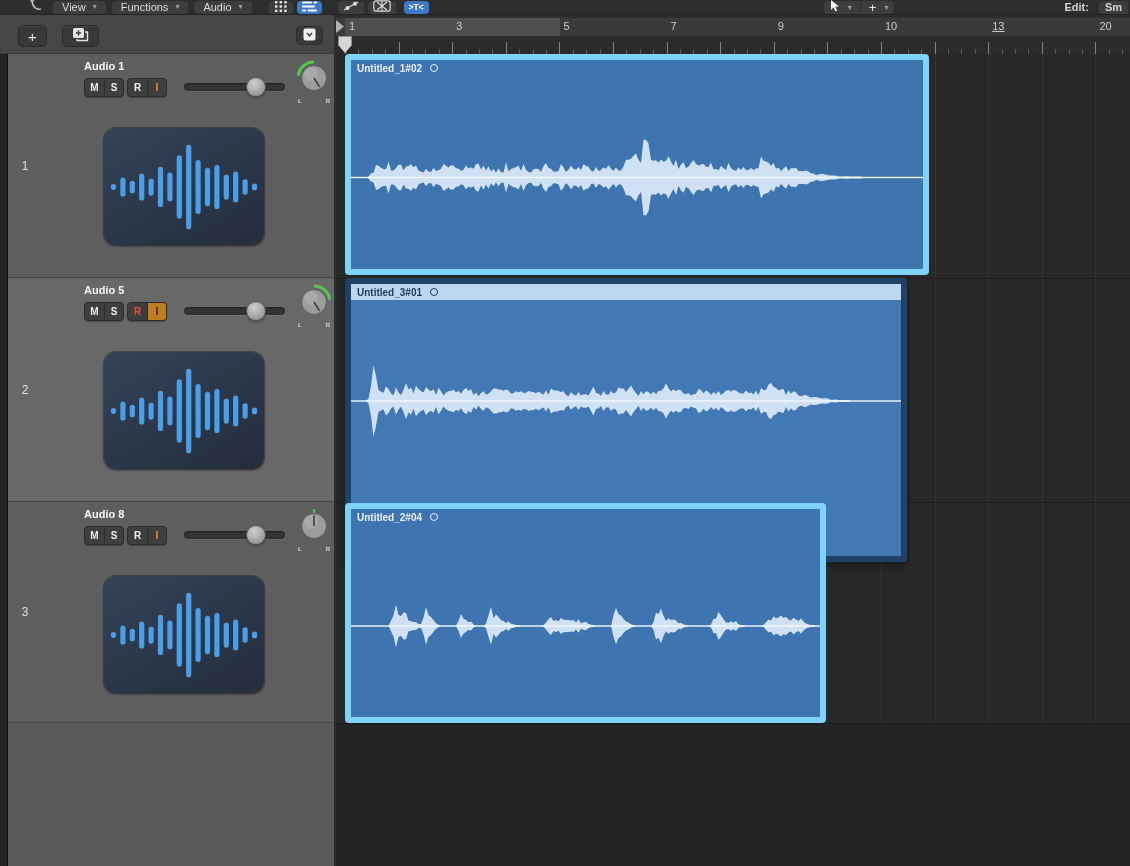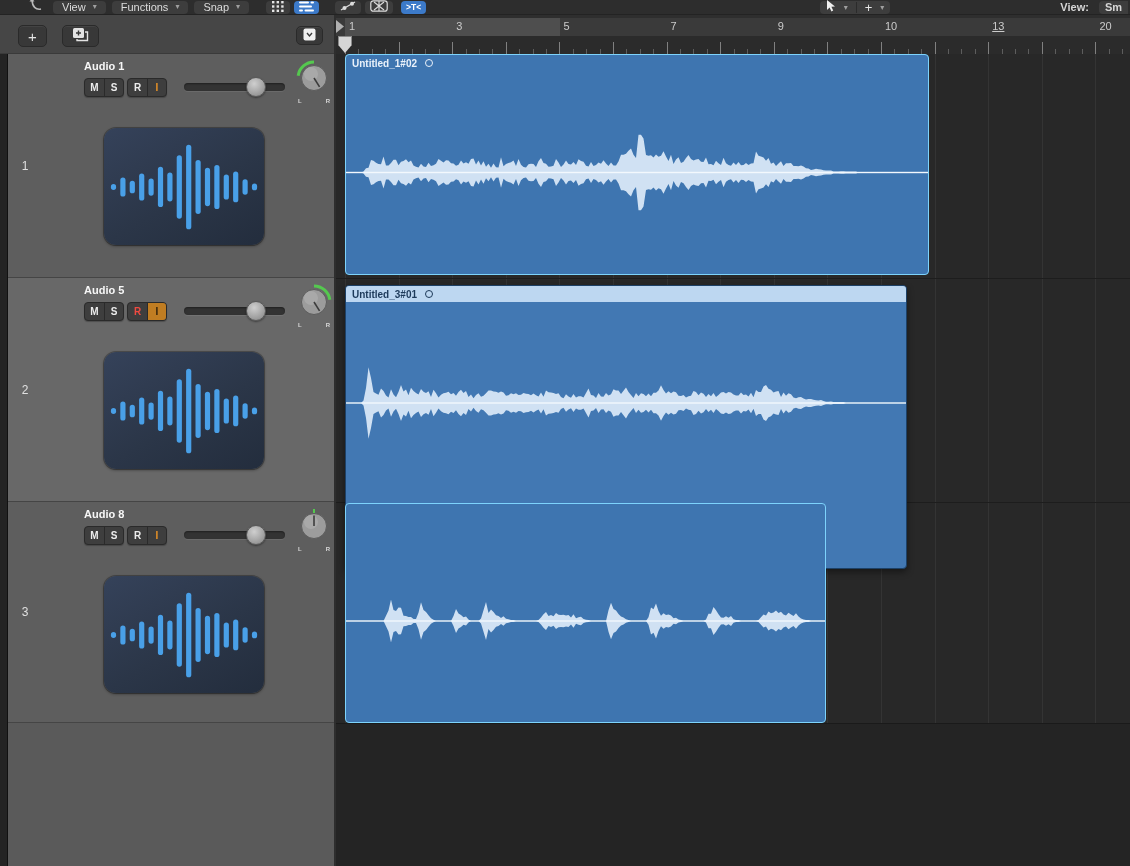--- a/index.html
+++ b/index.html
@@ -84,21 +84,21 @@
     display:flex; align-items:center; justify-content:center; }
   .headerfill { position:absolute; left:8px; top:669px; width:326px; height:143px; background:#5a5a5a; }
 
   
   .lanes { position:absolute; left:336px; top:54px; width:794px; height:812px; background:#282828; }
   .gridline { position:absolute; top:0; width:1px; height:669px; background:#343434; }
   .rowsep { position:absolute; left:0; width:794px; height:1px; background:#1d1d1d; }
   .belowarea { position:absolute; left:0; top:669px; width:794px; height:143px; background:#242424;
     border-top:1px solid #1a1a1a; }
 
-  .region { position:absolute; background:#3e75b0; border:1px solid #7dd3fc; border-radius:4px;
+  .region { position:absolute; background:#3e75b0; border:6px solid #7dd3fc; border-radius:4px;
     overflow:hidden; z-index:5; }
   .region .rheader { position:absolute; left:0; top:0; right:0; height:16px; display:flex;
     align-items:center; gap:8px; padding-left:6px; font-size:10px; font-weight:bold; color:#e9f1fa; }
   .region.selected { background:#4278b3; border-color:#1d4167; box-shadow:0 3px 7px rgba(0,0,0,0.45); }
   .region.selected .rheader { background:#bdd7f1; color:#1d3a5a; }
   .loopcircle { width:8px; height:8px; border-radius:50%; border:1.3px solid currentColor; }
   .wave { position:absolute; left:0; top:16px; }
 </style>
 </head>
 <body>
@@ -112,21 +112,21 @@
   </span>
   <div class="mbtn">
     <span>View</span>
     <span class="chev">▾</span>
   </div>
   <div class="mbtn">
     <span>Functions</span>
     <span class="chev">▾</span>
   </div>
   <div class="mbtn">
-    <span>Snap</span>
+    <span>Audio</span>
     <span class="chev">▾</span>
   </div>
 
   <div class="ibtn" style="margin-left:14px">
     <span>
       <svg width="12" height="11" viewBox="0 0 12 11">
           <g fill="#e6e6e6">
             <rect x="0" y="0" width="2.4" height="2.4"></rect>
             <rect x="4.6" y="0" width="2.4" height="2.4"></rect>
             <rect x="9.2" y="0" width="2.4" height="2.4"></rect>
@@ -182,21 +182,21 @@
           <path d="M1 0 L1 10 L3.6 7.6 L5.4 11.4 L7.2 10.5 L5.4 6.8 L9 6.6 Z" fill="#f0f0f0"></path>
         </svg>
     </span>
     <span class="chev">▾</span>
     <span class="sep"></span>
     <span class="cross">+</span>
     <span class="chev">▾</span>
   </div>
 
   <div class="snapgroup">
-    <span class="snaplabel">View:</span>
+    <span class="snaplabel">Edit:</span>
     <span class="snapvalue">Sm</span>
   </div>
 </div>
 
 <div class="htoolbar">
   <div class="tbtn plusbtn">
     <span>+</span>
   </div>
   <div class="tbtn dupbtn">
     <span>
@@ -472,29 +472,33 @@
   <div class="region" style="left: 9px; top: 0px; width: 584px; height: 221px;">
     <svg class="wave" width="582" height="203">
         <polygon points="0.0,101.5 2.5,101.5 5.0,101.5 7.5,101.5 10.0,101.5 12.5,101.5 15.0,101.5 17.5,100.5 20.0,97.2 22.5,96.7 25.0,88.9 27.5,89.8 30.0,91.7 32.5,92.9 35.0,93.3 37.5,85.4 40.0,94.6 42.5,94.5 45.0,91.9 47.5,88.7 50.0,88.7 52.5,94.2 55.0,90.7 57.5,89.9 60.0,88.3 62.5,91.3 65.0,89.6 67.5,94.5 70.0,95.7 72.5,96.4 75.0,92.8 77.5,95.6 80.0,95.9 82.5,91.7 85.0,94.9 87.5,94.3 90.0,92.8 92.5,88.0 95.0,89.8 97.5,91.4 100.0,89.3 102.5,89.6 105.0,92.2 107.5,92.5 110.0,94.7 112.5,93.8 115.0,89.5 117.5,92.5 120.0,91.3 122.5,92.7 125.0,87.9 127.5,87.4 130.0,93.4 132.5,89.6 135.0,94.4 137.5,90.3 140.0,95.7 142.5,92.8 145.0,96.7 147.5,92.6 150.0,96.3 152.5,96.5 155.0,86.3 157.5,95.3 160.0,92.9 162.5,91.9 165.0,91.2 167.5,89.6 170.0,95.0 172.5,88.0 175.0,93.7 177.5,95.9 180.0,96.4 182.5,93.3 185.0,92.8 187.5,92.9 190.0,96.1 192.5,90.2 195.0,87.1 197.5,92.1 200.0,92.8 202.5,95.7 205.0,95.4 207.5,94.7 210.0,88.0 212.5,91.4 215.0,96.0 217.5,93.5 220.0,89.5 222.5,92.9 225.0,93.6 227.5,90.9 230.0,94.0 232.5,88.2 235.0,89.9 237.5,90.8 240.0,94.8 242.5,95.4 245.0,91.0 247.5,95.1 250.0,93.9 252.5,91.6 255.0,92.8 257.5,89.2 260.0,92.4 262.5,94.9 265.0,91.5 267.5,94.5 270.0,94.6 272.5,90.6 275.0,83.8 277.5,83.7 280.0,82.8 282.5,79.7 285.0,77.6 287.5,83.7 290.0,87.1 292.5,63.7 295.0,63.7 297.5,67.6 300.0,83.9 302.5,84.8 305.0,84.3 307.5,86.4 310.0,83.6 312.5,85.7 315.0,84.7 317.5,80.3 320.0,85.5 322.5,90.0 325.0,83.7 327.5,93.1 330.0,88.6 332.5,86.3 335.0,91.9 337.5,90.8 340.0,87.1 342.5,84.0 345.0,88.1 347.5,89.6 350.0,88.6 352.5,87.9 355.0,90.8 357.5,91.1 360.0,86.6 362.5,93.3 365.0,92.9 367.5,94.2 370.0,89.8 372.5,92.3 375.0,93.9 377.5,86.7 380.0,92.3 382.5,94.1 385.0,94.8 387.5,91.5 390.0,94.1 392.5,91.0 395.0,94.2 397.5,93.9 400.0,92.0 402.5,94.1 405.0,92.5 407.5,92.2 410.0,80.5 412.5,84.8 415.0,85.4 417.5,86.5 420.0,89.7 422.5,87.1 425.0,92.8 427.5,91.6 430.0,95.1 432.5,92.6 435.0,90.2 437.5,94.9 440.0,92.2 442.5,92.2 445.0,92.1 447.5,95.0 450.0,94.9 452.5,95.2 455.0,94.5 457.5,95.6 460.0,97.2 462.5,97.5 465.0,99.1 467.5,98.5 470.0,97.8 472.5,98.3 475.0,98.4 477.5,99.2 480.0,99.4 482.5,99.4 485.0,99.6 487.5,100.4 490.0,100.5 492.5,100.5 495.0,100.2 497.5,100.3 500.0,100.5 502.5,100.5 505.0,100.5 507.5,100.5 510.0,100.5 512.5,101.5 515.0,101.5 517.5,101.5 520.0,101.5 522.5,101.5 525.0,101.5 527.5,101.5 530.0,101.5 532.5,101.5 535.0,101.5 537.5,101.5 540.0,101.5 542.5,101.5 545.0,101.5 547.5,101.5 550.0,101.5 552.5,101.5 555.0,101.5 557.5,101.5 560.0,101.5 562.5,101.5 565.0,101.5 567.5,101.5 570.0,101.5 572.5,101.5 575.0,101.5 577.5,101.5 580.0,101.5 580.0,101.5 577.5,101.5 575.0,101.5 572.5,101.5 570.0,101.5 567.5,101.5 565.0,101.5 562.5,101.5 560.0,101.5 557.5,101.5 555.0,101.5 552.5,101.5 550.0,101.5 547.5,101.5 545.0,101.5 542.5,101.5 540.0,101.5 537.5,101.5 535.0,101.5 532.5,101.5 530.0,101.5 527.5,101.5 525.0,101.5 522.5,101.5 520.0,101.5 517.5,101.5 515.0,101.5 512.5,101.5 510.0,102.5 507.5,102.5 505.0,102.5 502.5,102.5 500.0,102.5 497.5,102.7 495.0,102.8 492.5,102.5 490.0,102.5 487.5,102.6 485.0,103.4 482.5,103.6 480.0,103.6 477.5,103.8 475.0,104.6 472.5,104.7 470.0,105.2 467.5,104.5 465.0,103.9 462.5,105.5 460.0,105.8 457.5,107.4 455.0,108.5 452.5,107.8 450.0,108.1 447.5,108.0 445.0,110.9 442.5,110.8 440.0,110.8 437.5,108.1 435.0,112.8 432.5,110.4 430.0,107.9 427.5,111.4 425.0,110.2 422.5,115.9 420.0,113.3 417.5,116.5 415.0,117.6 412.5,118.2 410.0,122.5 407.5,110.8 405.0,110.5 402.5,108.9 400.0,111.0 397.5,109.1 395.0,108.8 392.5,112.0 390.0,108.9 387.5,111.5 385.0,108.2 382.5,108.9 380.0,110.7 377.5,116.3 375.0,109.1 372.5,110.7 370.0,113.2 367.5,108.8 365.0,110.1 362.5,109.7 360.0,116.4 357.5,111.9 355.0,112.2 352.5,115.1 350.0,114.4 347.5,113.4 345.0,114.9 342.5,119.0 340.0,115.9 337.5,112.2 335.0,111.1 332.5,116.7 330.0,114.4 327.5,109.9 325.0,119.3 322.5,113.0 320.0,117.5 317.5,122.7 315.0,118.3 312.5,117.3 310.0,119.4 307.5,116.6 305.0,118.7 302.5,118.2 300.0,119.1 297.5,135.4 295.0,139.3 292.5,139.3 290.0,115.9 287.5,119.3 285.0,125.4 282.5,123.3 280.0,120.2 277.5,119.3 275.0,119.2 272.5,112.4 270.0,108.4 267.5,108.5 265.0,111.5 262.5,108.1 260.0,110.6 257.5,113.8 255.0,110.2 252.5,111.4 250.0,109.1 247.5,107.9 245.0,112.0 242.5,107.6 240.0,108.2 237.5,112.2 235.0,113.1 232.5,114.8 230.0,109.0 227.5,112.1 225.0,109.4 222.5,110.1 220.0,113.5 217.5,109.5 215.0,107.0 212.5,111.6 210.0,115.0 207.5,108.3 205.0,107.6 202.5,107.3 200.0,110.2 197.5,110.9 195.0,115.9 192.5,112.8 190.0,106.9 187.5,110.1 185.0,110.2 182.5,109.7 180.0,106.6 177.5,107.1 175.0,109.3 172.5,115.0 170.0,108.0 167.5,113.4 165.0,111.8 162.5,111.1 160.0,110.1 157.5,107.7 155.0,116.7 152.5,106.5 150.0,106.7 147.5,110.4 145.0,106.3 142.5,110.2 140.0,107.3 137.5,112.7 135.0,108.6 132.5,113.4 130.0,109.6 127.5,115.6 125.0,115.1 122.5,110.3 120.0,111.7 117.5,110.5 115.0,113.5 112.5,109.2 110.0,108.3 107.5,110.5 105.0,110.8 102.5,113.4 100.0,113.7 97.5,111.6 95.0,113.2 92.5,115.0 90.0,110.2 87.5,108.7 85.0,108.1 82.5,111.3 80.0,107.1 77.5,107.4 75.0,110.2 72.5,106.6 70.0,107.3 67.5,108.5 65.0,113.4 62.5,111.7 60.0,114.7 57.5,113.1 55.0,112.3 52.5,108.8 50.0,114.3 47.5,114.3 45.0,111.1 42.5,108.5 40.0,108.4 37.5,117.6 35.0,109.7 32.5,110.1 30.0,111.3 27.5,113.2 25.0,114.1 22.5,106.3 20.0,105.8 17.5,102.5 15.0,101.5 12.5,101.5 10.0,101.5 7.5,101.5 5.0,101.5 2.5,101.5 0.0,101.5" fill="#dbe9f8" opacity="0.93"></polygon>
         <rect x="0" y="100.8" width="582" height="1.4" fill="#f3f8fd"></rect>
       </svg>
     <div class="rheader">
       <span>Untitled_1#02</span>
       <span class="loopcircle"></span>
     </div>
   </div>
-  <div class="region selected" style="left: 9px; top: 231px; width: 562px; height: 284px;">
+  <div class="region selected" style="left: 9px; top: 224px; width: 562px; height: 284px;">
     <svg class="wave" width="560" height="202">
         <polygon points="0.0,101.0 2.5,101.0 5.0,101.0 7.5,101.0 10.0,101.0 12.5,101.0 15.0,101.0 17.5,98.6 20.0,86.1 22.5,65.3 25.0,75.9 27.5,89.9 30.0,91.5 32.5,92.8 35.0,86.5 37.5,89.0 40.0,93.4 42.5,95.5 45.0,87.3 47.5,92.6 50.0,95.3 52.5,90.0 55.0,82.9 57.5,89.6 60.0,87.4 62.5,93.2 65.0,85.7 67.5,89.1 70.0,90.9 72.5,92.6 75.0,87.1 77.5,89.8 80.0,91.0 82.5,89.3 85.0,95.1 87.5,87.8 90.0,91.2 92.5,95.4 95.0,92.8 97.5,91.2 100.0,90.7 102.5,89.7 105.0,92.3 107.5,91.0 110.0,93.7 112.5,90.0 115.0,87.7 117.5,91.1 120.0,89.1 122.5,95.1 125.0,92.5 127.5,96.2 130.0,92.9 132.5,91.3 135.0,94.8 137.5,93.8 140.0,91.3 142.5,88.6 145.0,88.4 147.5,89.5 150.0,89.8 152.5,90.7 155.0,89.5 157.5,90.4 160.0,93.8 162.5,93.2 165.0,91.2 167.5,92.3 170.0,91.2 172.5,93.1 175.0,92.7 177.5,91.0 180.0,91.8 182.5,92.0 185.0,93.3 187.5,91.5 190.0,93.2 192.5,94.4 195.0,90.6 197.5,94.8 200.0,88.5 202.5,90.3 205.0,90.6 207.5,91.1 210.0,92.0 212.5,91.2 215.0,95.0 217.5,96.3 220.0,92.3 222.5,94.6 225.0,95.7 227.5,91.9 230.0,95.4 232.5,94.3 235.0,94.2 237.5,95.6 240.0,91.0 242.5,86.6 245.0,93.0 247.5,93.4 250.0,96.1 252.5,91.0 255.0,94.4 257.5,94.8 260.0,90.9 262.5,93.4 265.0,92.3 267.5,87.3 270.0,88.4 272.5,88.5 275.0,92.1 277.5,88.8 280.0,85.4 282.5,89.9 285.0,92.9 287.5,96.0 290.0,91.1 292.5,94.2 295.0,91.3 297.5,92.1 300.0,94.2 302.5,91.5 305.0,94.3 307.5,90.7 310.0,90.7 312.5,88.6 315.0,83.3 317.5,87.9 320.0,91.6 322.5,89.2 325.0,91.3 327.5,89.6 330.0,90.2 332.5,93.8 335.0,93.9 337.5,93.1 340.0,95.5 342.5,94.3 345.0,93.7 347.5,88.9 350.0,89.9 352.5,93.2 355.0,90.6 357.5,91.8 360.0,95.1 362.5,92.1 365.0,94.2 367.5,91.1 370.0,95.0 372.5,93.0 375.0,90.5 377.5,90.1 380.0,91.6 382.5,90.0 385.0,90.5 387.5,92.5 390.0,93.4 392.5,93.4 395.0,90.5 397.5,92.9 400.0,92.5 402.5,94.6 405.0,90.8 407.5,95.2 410.0,87.9 412.5,90.0 415.0,90.0 417.5,84.4 420.0,83.0 422.5,86.7 425.0,87.8 427.5,90.6 430.0,89.4 432.5,89.1 435.0,95.0 437.5,90.4 440.0,93.8 442.5,91.3 445.0,92.2 447.5,95.4 450.0,96.3 452.5,95.2 455.0,95.0 457.5,96.4 460.0,97.6 462.5,97.1 465.0,96.9 467.5,97.8 470.0,98.2 472.5,98.5 475.0,98.0 477.5,99.0 480.0,99.7 482.5,99.8 485.0,99.6 487.5,99.9 490.0,99.9 492.5,100.0 495.0,100.0 497.5,100.0 500.0,101.0 502.5,101.0 505.0,101.0 507.5,101.0 510.0,101.0 512.5,101.0 515.0,101.0 517.5,101.0 520.0,101.0 522.5,101.0 525.0,101.0 527.5,101.0 530.0,101.0 532.5,101.0 535.0,101.0 537.5,101.0 540.0,101.0 542.5,101.0 545.0,101.0 547.5,101.0 550.0,101.0 552.5,101.0 555.0,101.0 557.5,101.0 560.0,101.0 560.0,101.0 557.5,101.0 555.0,101.0 552.5,101.0 550.0,101.0 547.5,101.0 545.0,101.0 542.5,101.0 540.0,101.0 537.5,101.0 535.0,101.0 532.5,101.0 530.0,101.0 527.5,101.0 525.0,101.0 522.5,101.0 520.0,101.0 517.5,101.0 515.0,101.0 512.5,101.0 510.0,101.0 507.5,101.0 505.0,101.0 502.5,101.0 500.0,101.0 497.5,102.0 495.0,102.0 492.5,102.0 490.0,102.1 487.5,102.1 485.0,102.4 482.5,102.2 480.0,102.3 477.5,103.0 475.0,104.0 472.5,103.5 470.0,103.8 467.5,104.2 465.0,105.1 462.5,104.9 460.0,104.4 457.5,105.6 455.0,107.0 452.5,106.8 450.0,105.7 447.5,106.6 445.0,109.8 442.5,110.7 440.0,108.2 437.5,111.6 435.0,107.0 432.5,112.9 430.0,112.6 427.5,111.4 425.0,114.2 422.5,115.3 420.0,119.0 417.5,117.6 415.0,112.0 412.5,112.0 410.0,114.1 407.5,106.8 405.0,111.2 402.5,107.4 400.0,109.5 397.5,109.1 395.0,111.5 392.5,108.6 390.0,108.6 387.5,109.5 385.0,111.5 382.5,112.0 380.0,110.4 377.5,111.9 375.0,111.5 372.5,109.0 370.0,107.0 367.5,110.9 365.0,107.8 362.5,109.9 360.0,106.9 357.5,110.2 355.0,111.4 352.5,108.8 350.0,112.1 347.5,113.1 345.0,108.3 342.5,107.7 340.0,106.5 337.5,108.9 335.0,108.1 332.5,108.2 330.0,111.8 327.5,112.4 325.0,110.7 322.5,112.8 320.0,110.4 317.5,114.1 315.0,118.7 312.5,113.4 310.0,111.3 307.5,111.3 305.0,107.7 302.5,110.5 300.0,107.8 297.5,109.9 295.0,110.7 292.5,107.8 290.0,110.9 287.5,106.0 285.0,109.1 282.5,112.1 280.0,116.6 277.5,113.2 275.0,109.9 272.5,113.5 270.0,113.6 267.5,114.7 265.0,109.7 262.5,108.6 260.0,111.1 257.5,107.2 255.0,107.6 252.5,111.0 250.0,105.9 247.5,108.6 245.0,109.0 242.5,115.4 240.0,111.0 237.5,106.4 235.0,107.8 232.5,107.7 230.0,106.6 227.5,110.1 225.0,106.3 222.5,107.4 220.0,109.7 217.5,105.7 215.0,107.0 212.5,110.8 210.0,110.0 207.5,110.9 205.0,111.4 202.5,111.7 200.0,113.5 197.5,107.2 195.0,111.4 192.5,107.6 190.0,108.8 187.5,110.5 185.0,108.7 182.5,110.0 180.0,110.2 177.5,111.0 175.0,109.3 172.5,108.9 170.0,110.8 167.5,109.7 165.0,110.8 162.5,108.8 160.0,108.2 157.5,111.6 155.0,112.5 152.5,111.3 150.0,112.2 147.5,112.5 145.0,113.6 142.5,113.4 140.0,110.7 137.5,108.2 135.0,107.2 132.5,110.7 130.0,109.1 127.5,105.8 125.0,109.5 122.5,106.9 120.0,112.9 117.5,110.9 115.0,114.3 112.5,112.0 110.0,108.3 107.5,111.0 105.0,109.7 102.5,112.3 100.0,111.3 97.5,110.8 95.0,109.2 92.5,106.6 90.0,110.8 87.5,114.2 85.0,106.9 82.5,112.7 80.0,111.0 77.5,112.2 75.0,114.9 72.5,109.4 70.0,111.1 67.5,112.9 65.0,116.3 62.5,108.8 60.0,114.6 57.5,112.4 55.0,119.1 52.5,112.0 50.0,106.7 47.5,109.4 45.0,114.7 42.5,106.5 40.0,108.6 37.5,113.0 35.0,115.5 32.5,109.2 30.0,110.5 27.5,112.1 25.0,126.1 22.5,136.7 20.0,115.9 17.5,103.4 15.0,101.0 12.5,101.0 10.0,101.0 7.5,101.0 5.0,101.0 2.5,101.0 0.0,101.0" fill="#dbe9f8" opacity="0.93"></polygon>
         <rect x="0" y="100.3" width="560" height="1.4" fill="#f3f8fd"></rect>
       </svg>
     <div class="rheader">
       <span>Untitled_3#01</span>
       <span class="loopcircle"></span>
     </div>
   </div>
   <div class="region" style="left: 9px; top: 449px; width: 481px; height: 220px;">
     <svg class="wave" width="479" height="202">
         <polygon points="0.0,101.0 2.5,101.0 5.0,101.0 7.5,101.0 10.0,101.0 12.5,101.0 15.0,101.0 17.5,101.0 20.0,101.0 22.5,101.0 25.0,101.0 27.5,101.0 30.0,101.0 32.5,101.0 35.0,101.0 37.5,101.0 40.0,95.7 42.5,90.5 45.0,79.4 47.5,90.1 50.0,91.0 52.5,87.4 55.0,87.8 57.5,95.7 60.0,95.9 62.5,96.9 65.0,96.9 67.5,99.1 70.0,99.1 72.5,92.7 75.0,82.3 77.5,90.0 80.0,92.1 82.5,95.2 85.0,98.3 87.5,99.8 90.0,101.0 92.5,101.0 95.0,101.0 97.5,101.0 100.0,101.0 102.5,101.0 105.0,101.0 107.5,96.1 110.0,88.9 112.5,93.6 115.0,95.0 117.5,97.3 120.0,96.6 122.5,99.4 125.0,101.0 127.5,101.0 130.0,101.0 132.5,101.0 135.0,98.4 137.5,90.3 140.0,82.0 142.5,93.0 145.0,89.4 147.5,91.9 150.0,95.3 152.5,96.1 155.0,98.0 157.5,96.3 160.0,98.8 162.5,99.3 165.0,100.0 167.5,100.0 170.0,101.0 172.5,101.0 175.0,101.0 177.5,101.0 180.0,101.0 182.5,101.0 185.0,101.0 187.5,101.0 190.0,101.0 192.5,100.0 195.0,97.6 197.5,94.2 200.0,92.1 202.5,96.0 205.0,94.9 207.5,96.3 210.0,93.0 212.5,94.8 215.0,95.1 217.5,94.8 220.0,95.4 222.5,95.1 225.0,97.6 227.5,94.3 230.0,98.3 232.5,97.3 235.0,96.8 237.5,99.0 240.0,99.8 242.5,100.0 245.0,101.0 247.5,101.0 250.0,101.0 252.5,101.0 255.0,101.0 257.5,101.0 260.0,101.0 262.5,90.3 265.0,82.8 267.5,89.1 270.0,90.6 272.5,94.0 275.0,96.5 277.5,97.5 280.0,99.2 282.5,100.0 285.0,101.0 287.5,101.0 290.0,101.0 292.5,101.0 295.0,101.0 297.5,101.0 300.0,101.0 302.5,97.2 305.0,87.6 307.5,89.2 310.0,83.5 312.5,90.9 315.0,95.8 317.5,93.2 320.0,95.1 322.5,94.4 325.0,95.5 327.5,98.2 330.0,97.8 332.5,99.6 335.0,100.0 337.5,101.0 340.0,101.0 342.5,101.0 345.0,101.0 347.5,101.0 350.0,101.0 352.5,101.0 355.0,101.0 357.5,101.0 360.0,99.5 362.5,93.8 365.0,93.8 367.5,87.1 370.0,90.3 372.5,94.3 375.0,97.6 377.5,97.8 380.0,96.3 382.5,97.8 385.0,96.0 387.5,99.3 390.0,100.0 392.5,100.0 395.0,101.0 397.5,101.0 400.0,101.0 402.5,101.0 405.0,101.0 407.5,101.0 410.0,101.0 412.5,100.0 415.0,97.2 417.5,94.5 420.0,95.4 422.5,91.6 425.0,93.3 427.5,92.4 430.0,90.5 432.5,93.0 435.0,91.7 437.5,94.4 440.0,95.4 442.5,92.7 445.0,94.4 447.5,95.9 450.0,93.2 452.5,96.6 455.0,98.5 457.5,99.4 460.0,100.0 462.5,100.0 465.0,101.0 467.5,101.0 470.0,101.0 472.5,101.0 475.0,101.0 477.5,101.0 477.5,101.0 475.0,101.0 472.5,101.0 470.0,101.0 467.5,101.0 465.0,101.0 462.5,102.0 460.0,102.0 457.5,102.6 455.0,103.5 452.5,105.4 450.0,108.8 447.5,106.1 445.0,107.6 442.5,109.3 440.0,106.6 437.5,107.6 435.0,110.3 432.5,109.0 430.0,111.5 427.5,109.6 425.0,108.7 422.5,110.4 420.0,106.6 417.5,107.5 415.0,104.8 412.5,102.0 410.0,101.0 407.5,101.0 405.0,101.0 402.5,101.0 400.0,101.0 397.5,101.0 395.0,101.0 392.5,102.0 390.0,102.0 387.5,102.7 385.0,106.0 382.5,104.2 380.0,105.7 377.5,104.2 375.0,104.4 372.5,107.7 370.0,111.7 367.5,114.9 365.0,108.2 362.5,108.2 360.0,102.5 357.5,101.0 355.0,101.0 352.5,101.0 350.0,101.0 347.5,101.0 345.0,101.0 342.5,101.0 340.0,101.0 337.5,101.0 335.0,102.0 332.5,102.4 330.0,104.2 327.5,103.8 325.0,106.5 322.5,107.6 320.0,106.9 317.5,108.8 315.0,106.2 312.5,111.1 310.0,118.5 307.5,112.8 305.0,114.4 302.5,104.8 300.0,101.0 297.5,101.0 295.0,101.0 292.5,101.0 290.0,101.0 287.5,101.0 285.0,101.0 282.5,102.0 280.0,102.8 277.5,104.5 275.0,105.5 272.5,108.0 270.0,111.4 267.5,112.9 265.0,119.2 262.5,111.7 260.0,101.0 257.5,101.0 255.0,101.0 252.5,101.0 250.0,101.0 247.5,101.0 245.0,101.0 242.5,102.0 240.0,102.2 237.5,103.0 235.0,105.2 232.5,104.7 230.0,103.7 227.5,107.7 225.0,104.4 222.5,106.9 220.0,106.6 217.5,107.2 215.0,106.9 212.5,107.2 210.0,109.0 207.5,105.7 205.0,107.1 202.5,106.0 200.0,109.9 197.5,107.8 195.0,104.4 192.5,102.0 190.0,101.0 187.5,101.0 185.0,101.0 182.5,101.0 180.0,101.0 177.5,101.0 175.0,101.0 172.5,101.0 170.0,101.0 167.5,102.0 165.0,102.0 162.5,102.7 160.0,103.2 157.5,105.7 155.0,104.0 152.5,105.9 150.0,106.7 147.5,110.1 145.0,112.6 142.5,109.0 140.0,120.0 137.5,111.7 135.0,103.6 132.5,101.0 130.0,101.0 127.5,101.0 125.0,101.0 122.5,102.6 120.0,105.4 117.5,104.7 115.0,107.0 112.5,108.4 110.0,113.1 107.5,105.9 105.0,101.0 102.5,101.0 100.0,101.0 97.5,101.0 95.0,101.0 92.5,101.0 90.0,101.0 87.5,102.2 85.0,103.7 82.5,106.8 80.0,109.9 77.5,112.0 75.0,119.7 72.5,109.3 70.0,102.9 67.5,102.9 65.0,105.1 62.5,105.1 60.0,106.1 57.5,106.3 55.0,114.2 52.5,114.6 50.0,111.0 47.5,111.9 45.0,122.6 42.5,111.5 40.0,106.3 37.5,101.0 35.0,101.0 32.5,101.0 30.0,101.0 27.5,101.0 25.0,101.0 22.5,101.0 20.0,101.0 17.5,101.0 15.0,101.0 12.5,101.0 10.0,101.0 7.5,101.0 5.0,101.0 2.5,101.0 0.0,101.0" fill="#dbe9f8" opacity="0.93"></polygon>
         <rect x="0" y="100.3" width="479" height="1.4" fill="#f3f8fd"></rect>
       </svg>
+    <div class="rheader">
+      <span>Untitled_2#04</span>
+      <span class="loopcircle"></span>
+    </div>
   </div>
 </div>
 
 </body></html>

